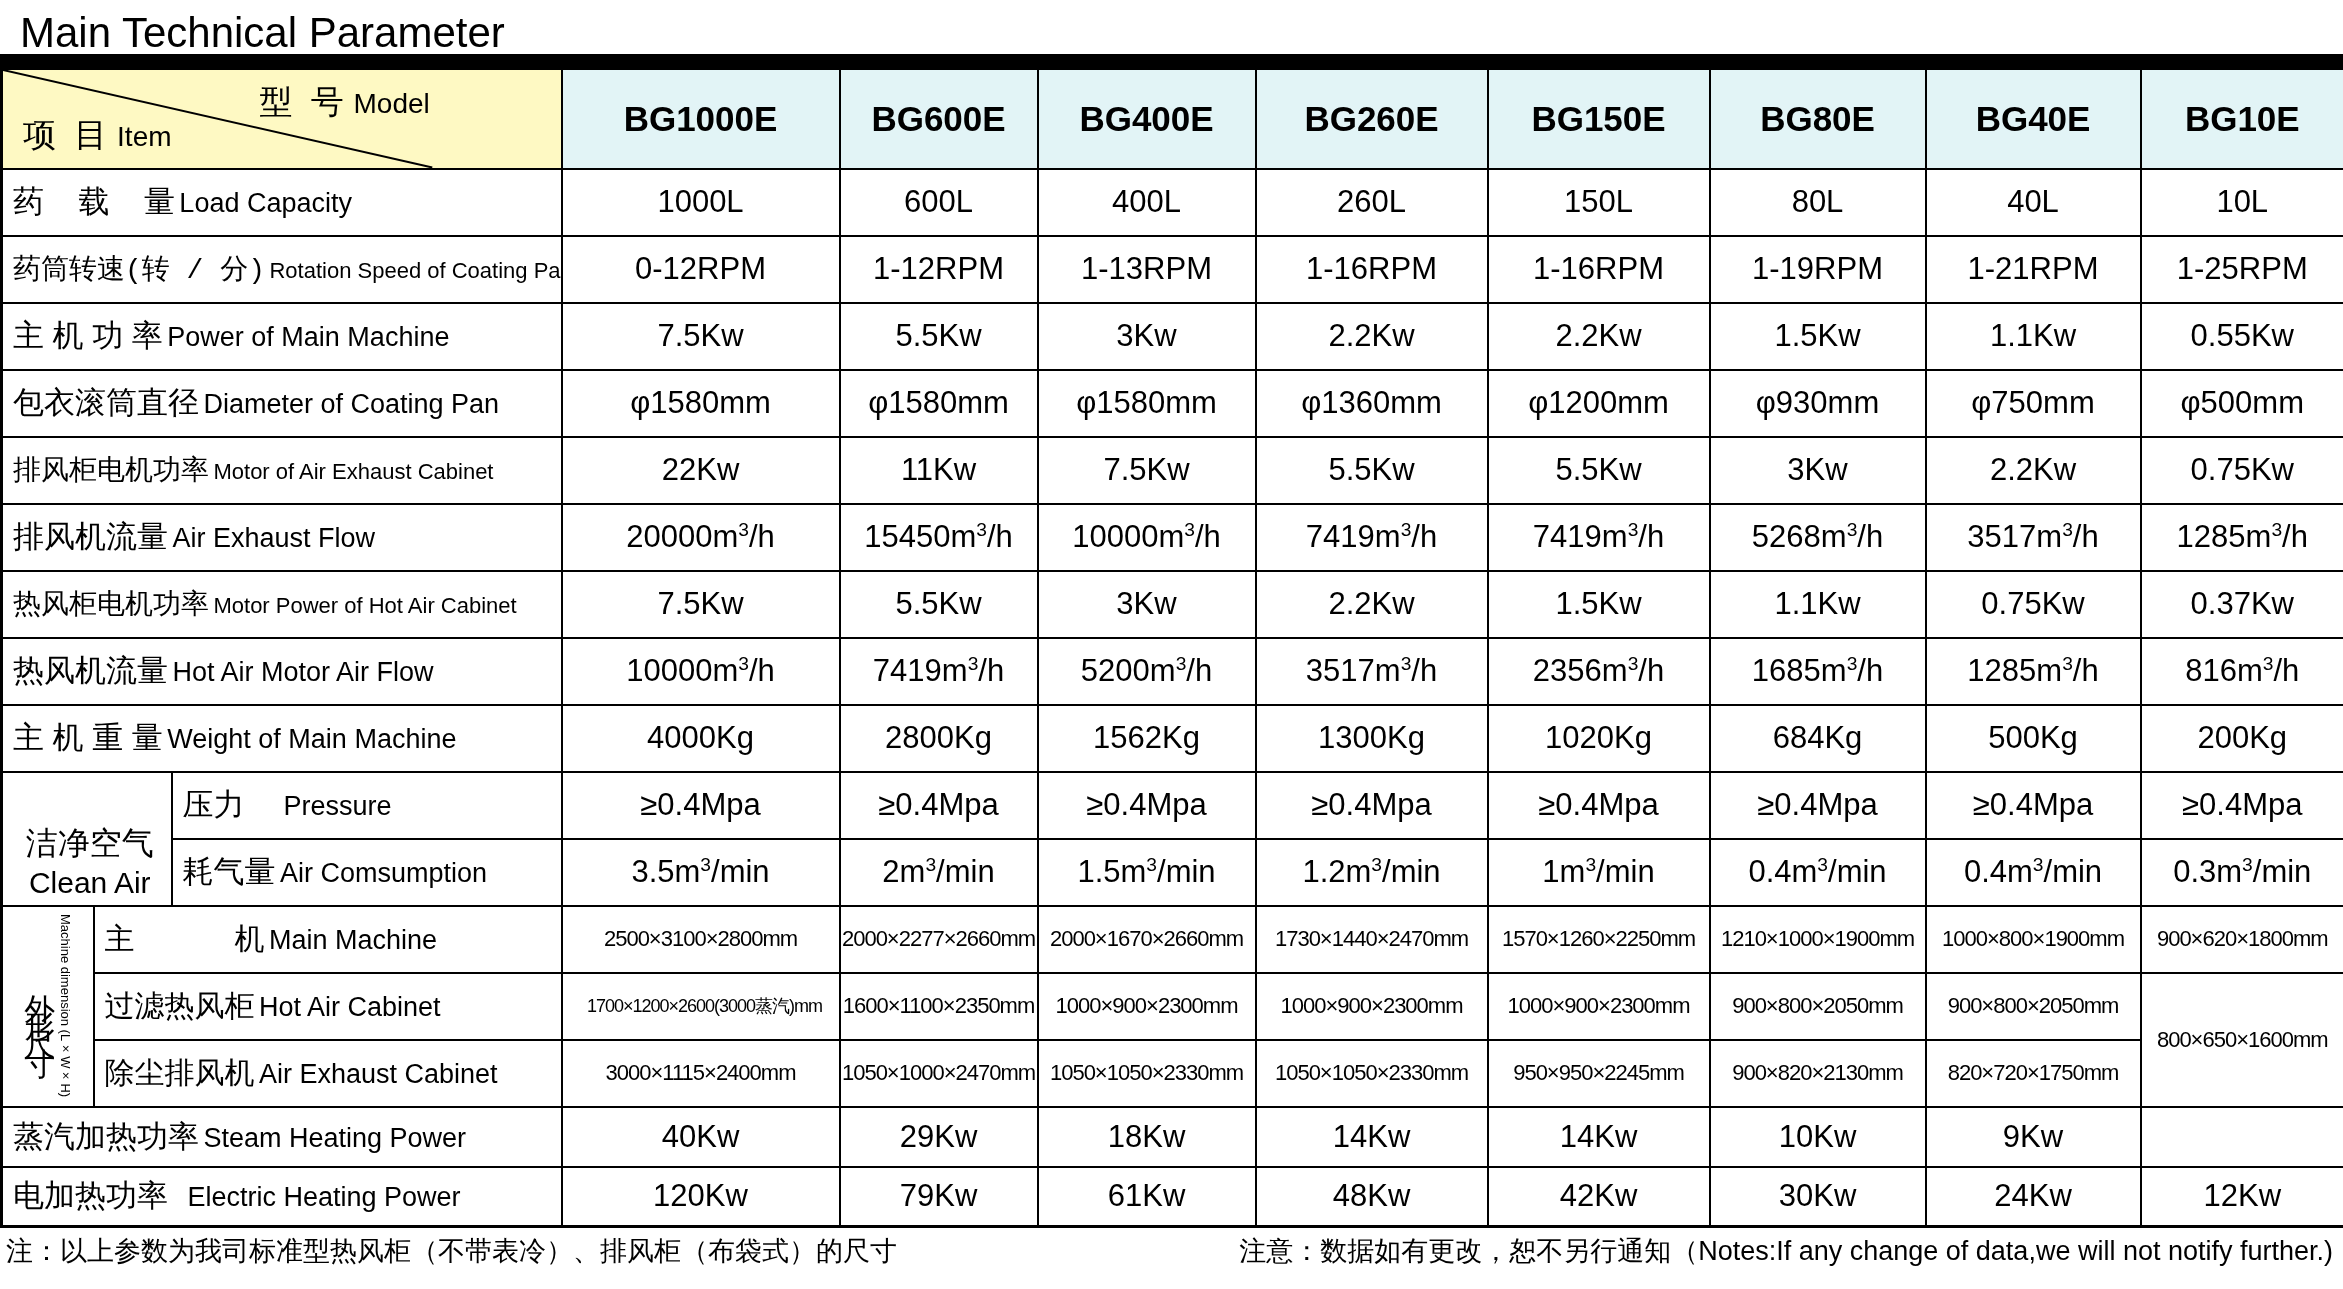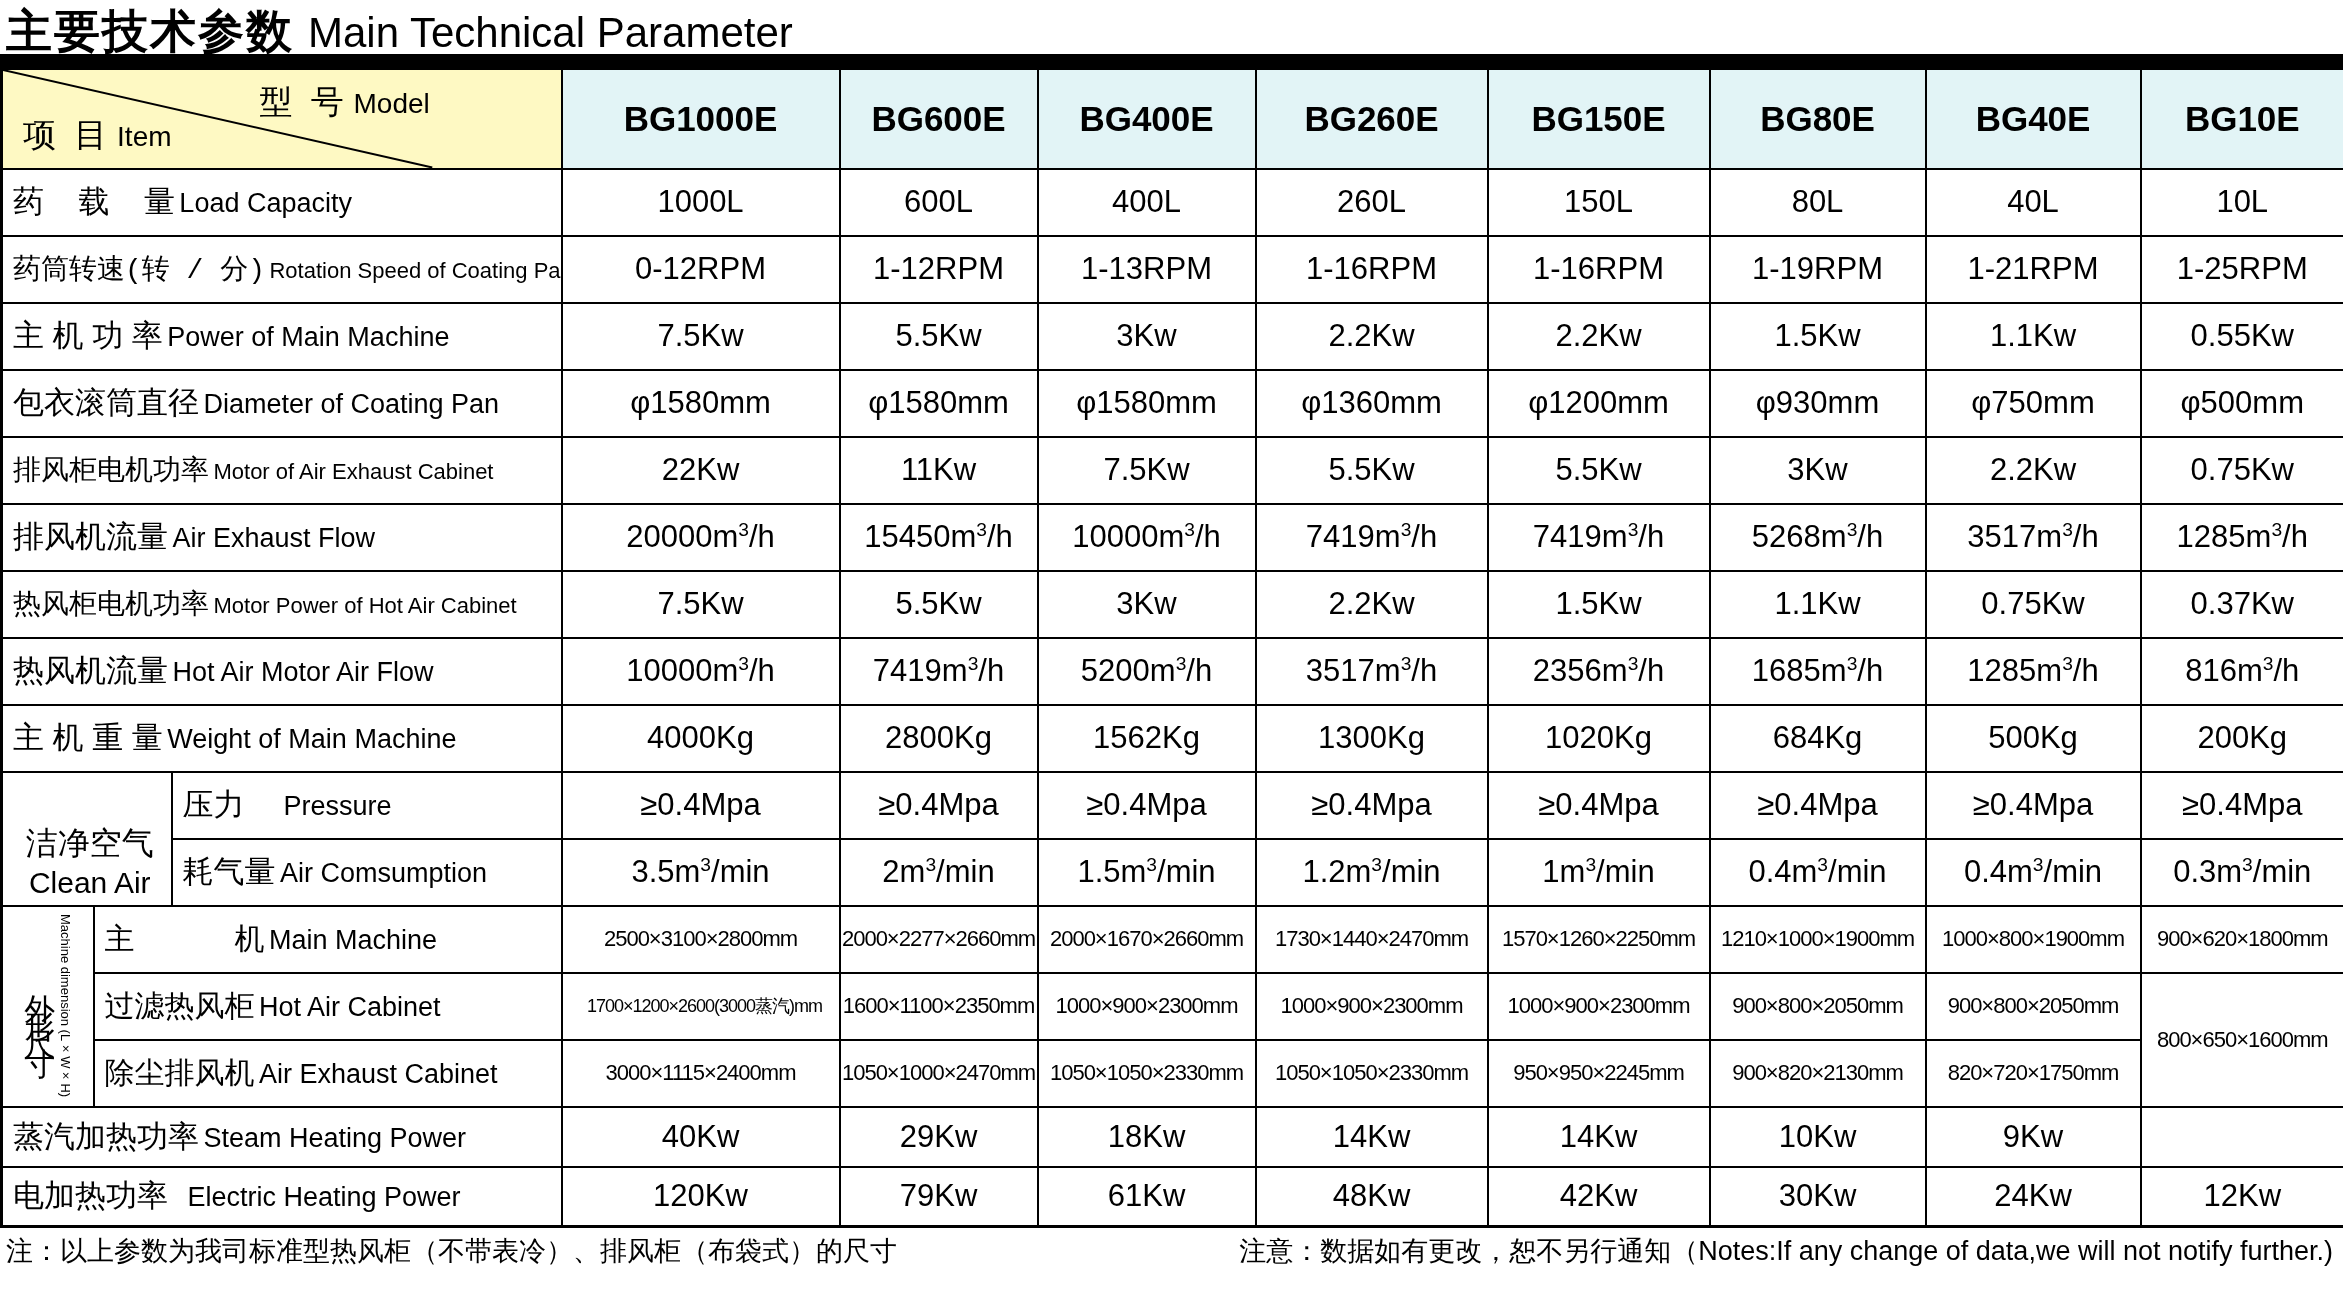--- a/index.html
+++ b/index.html
@@ -51,21 +51,20 @@
   .v-eng{writing-mode:vertical-lr;font-size:13px;margin-left:2px;letter-spacing:0;}
 
   .notes{display:flex;justify-content:space-between;align-items:center;padding:5px 10px 0 6px;font-size:27px;white-space:nowrap;}
 </style>
 </head>
 <body>
 
 <div class="page">
 
   <div class="title">
-    <span class="t-cn">主要技术参数</span>
     <span class="t-en">Main Technical Parameter</span>
   </div>
 
   <div class="bar"></div>
 
   <table>
     <colgroup>
       <col style="width:92px">
         <col style="width:78px">
         <col style="width:390px">

